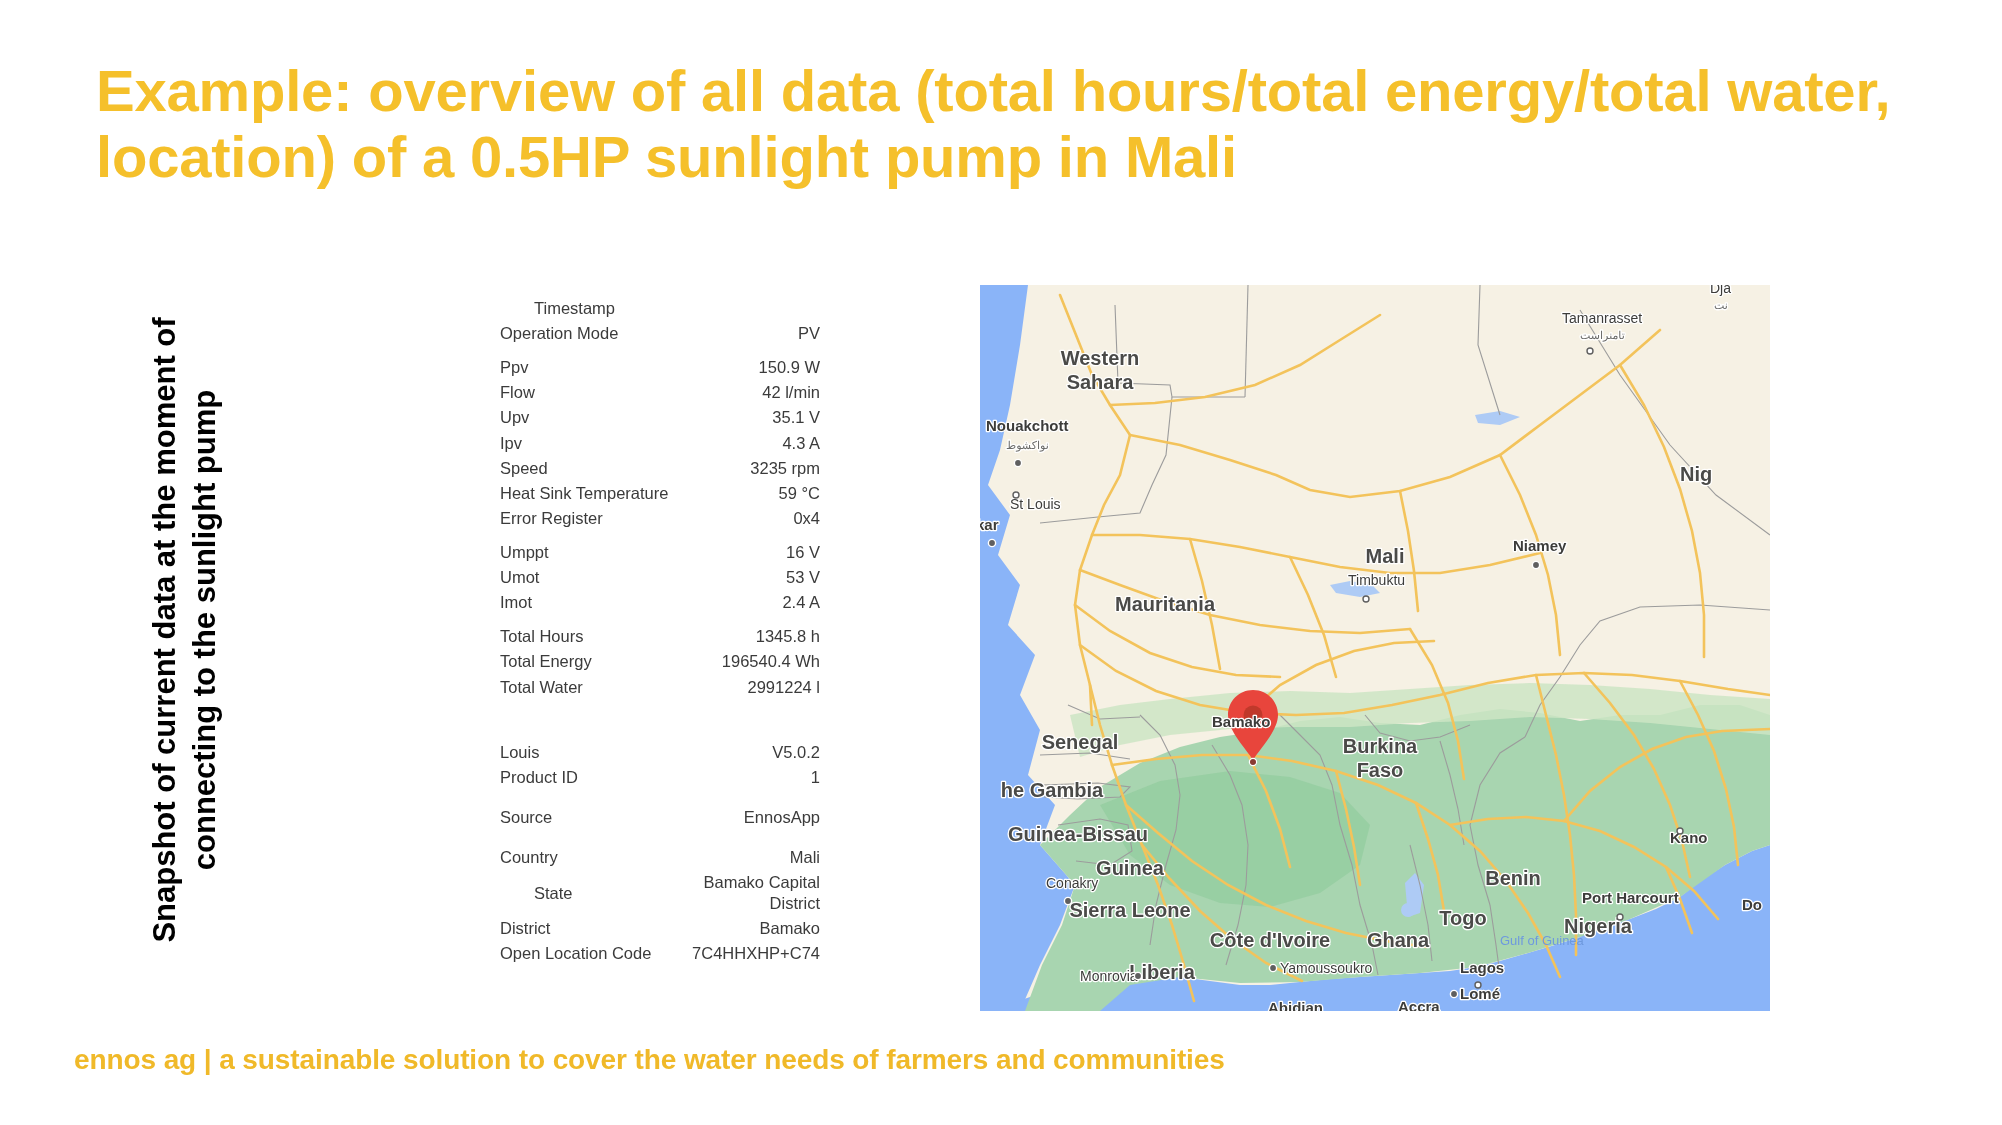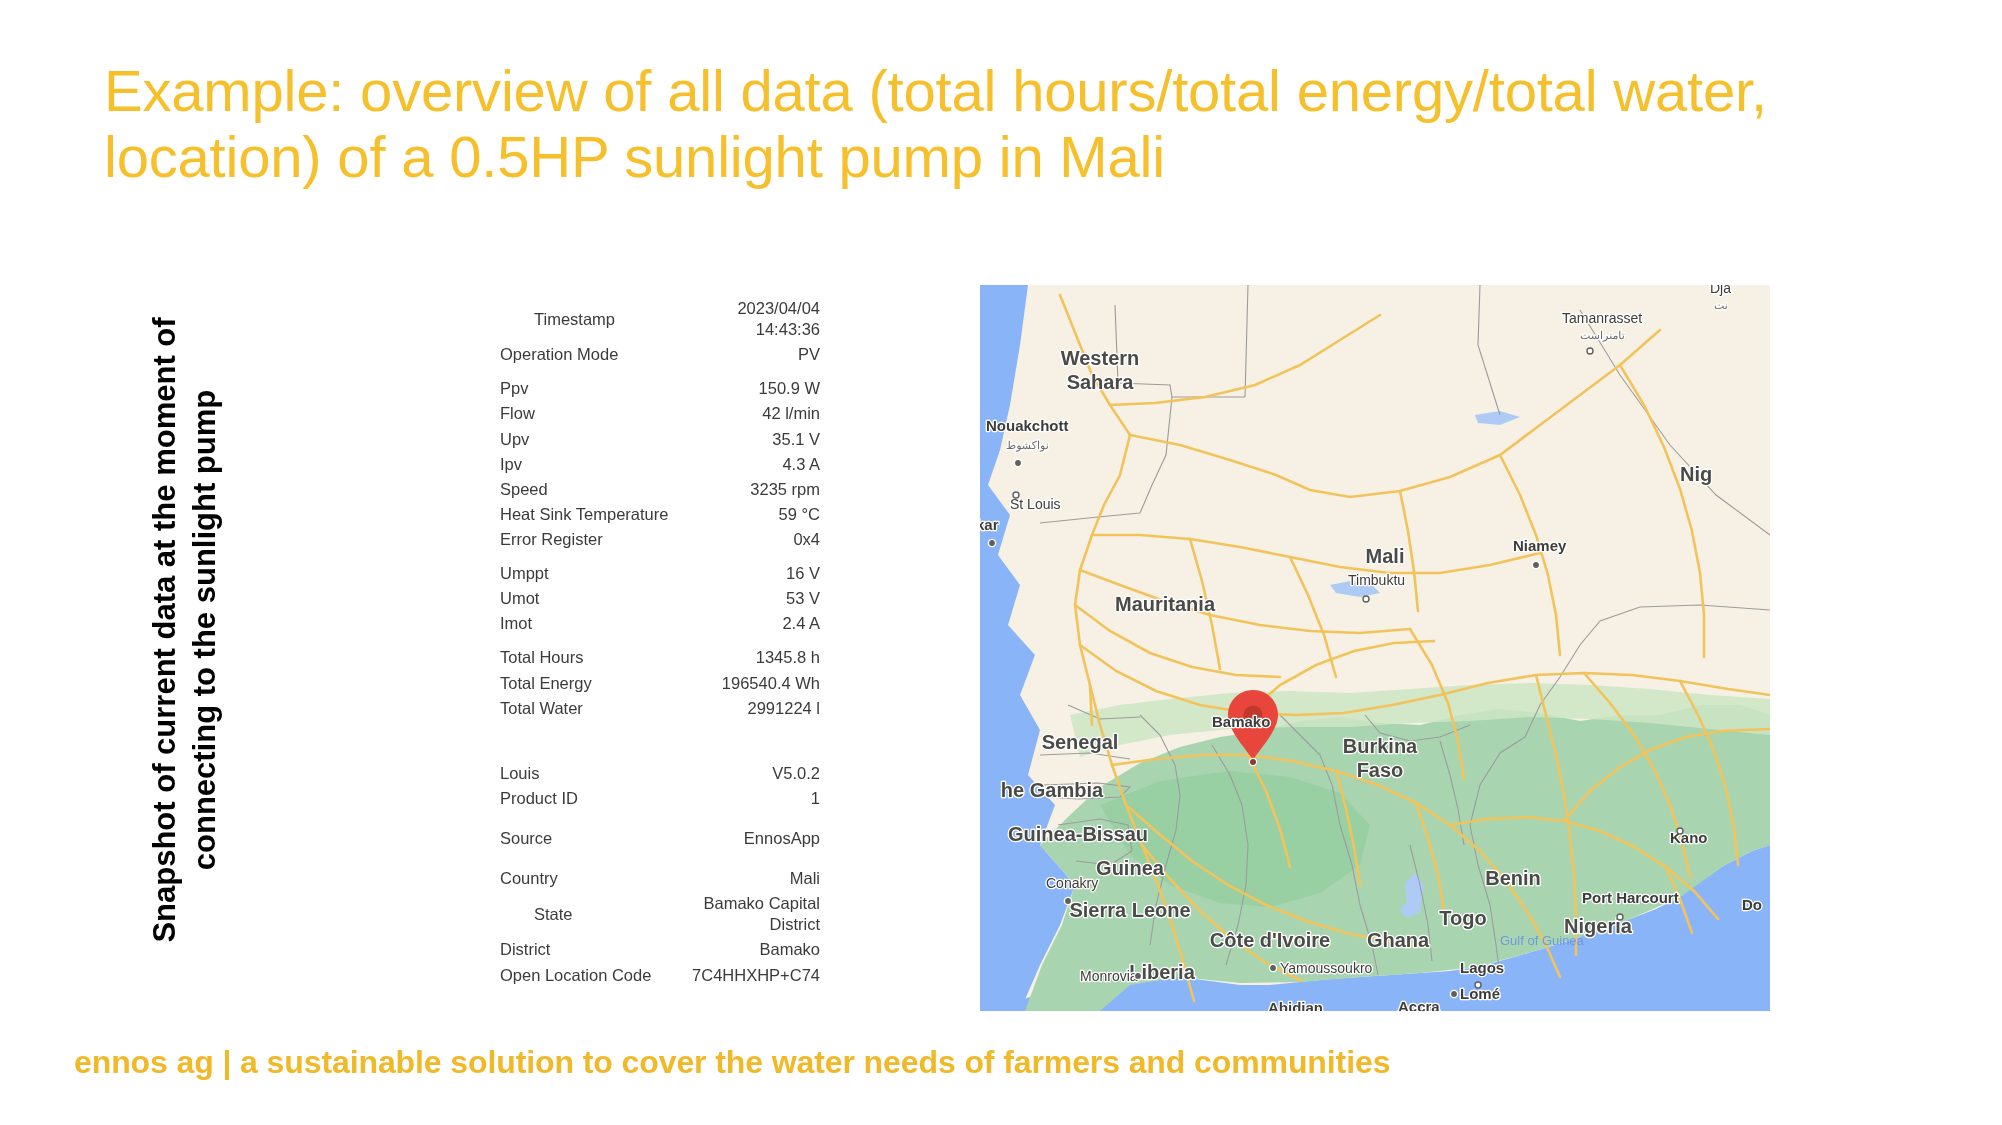--- a/index.html
+++ b/index.html
@@ -7,24 +7,24 @@
     width:2002px;height:1125px;
     background:#FFFFFF;
     font-family:"Liberation Sans", sans-serif;
     overflow:hidden;
     position:relative;
   }
 
   
   #slide-title{
     position:absolute;
-    left:104px; top:58px; width:1840px;
+    left:96px; top:58px; width:1840px;
     font-size:58px;
     line-height:1.14;
-    font-weight:400;
+    font-weight:700;
     color:#F5C02B;
     letter-spacing:-0.2px;
   }
 
   
   #side-caption-wrap{
     position:absolute;
     left:70px; top:280px;
     width:230px; height:700px;
   }
@@ -92,41 +92,39 @@
   .mlabel-country{ font-size:20px; font-weight:bold; }
   .mlabel-city{ font-size:14px; font-weight:normal; fill:#3C3C3A;}
   .mlabel-city-b{ font-size:15px; font-weight:bold; fill:#3C3C3A;}
   .mlabel-ar{ font-size:11px; fill:#6A6A68; font-weight:normal;}
   .mlabel-sea{ font-size:13px; fill:#6E99DE; font-weight:normal; stroke-width:0;}
 
   
   #footer{
     position:absolute;
     left:74px; top:1044px;
-    font-size:32px;
+    font-size:28px;
     font-weight:bold;
     color:#F0B929;
     letter-spacing:-0.1px;
   }
 </style>
 </head>
 <body>
 
 <div id="slide-title">Example: overview of all data (total hours/total energy/total water, location) of a 0.5HP sunlight pump in Mali</div>
 
 <div id="side-caption-wrap">
   <div id="side-caption">Snapshot of current data at the moment of connecting to the sunlight pump</div>
 </div>
 
 <div id="data-panel">
 
   <div class="data-row two-line">
     <span class="k">Timestamp</span>
-    <span class="v">2023/04/04
-14:43:36</span>
   </div>
   <div class="data-row">
     <span class="k">Operation Mode</span>
     <span class="v">PV</span>
   </div>
 
   <div class="gap-sm"></div>
 
   <div class="data-row">
     <span class="k">Ppv</span>

